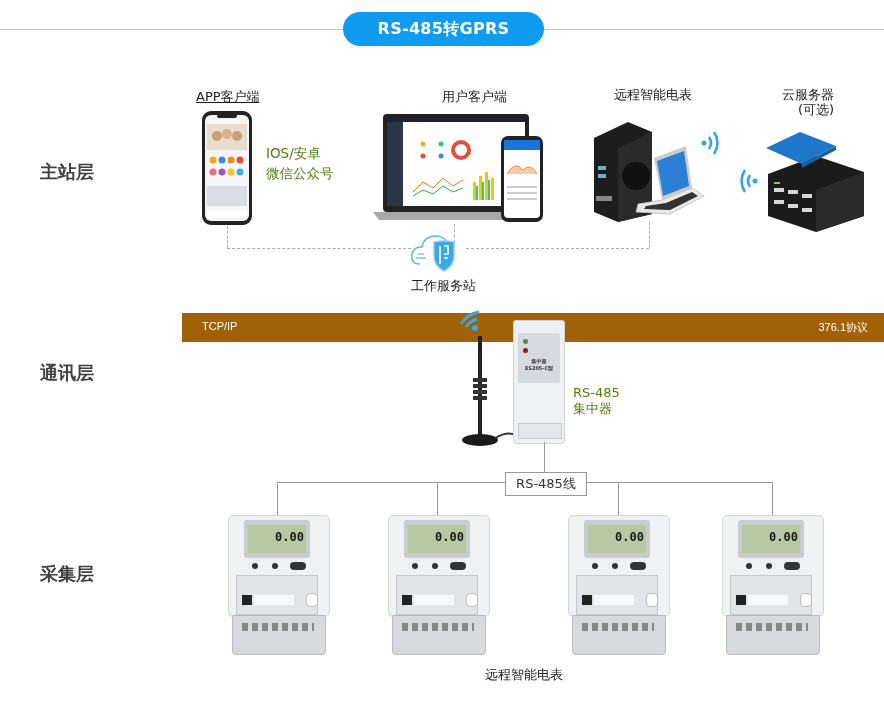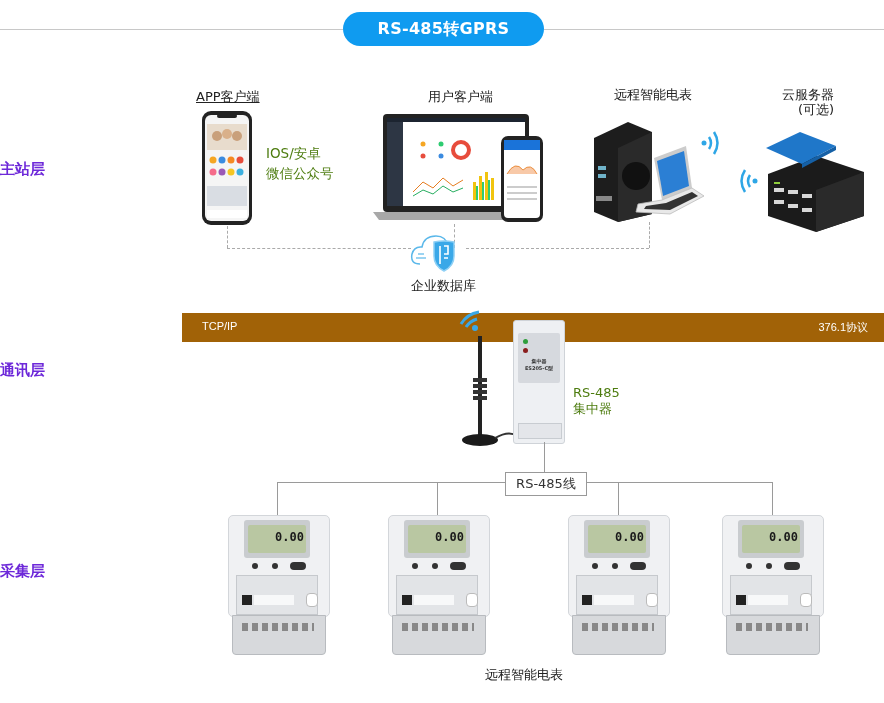--- a/index.html
+++ b/index.html
@@ -3,21 +3,21 @@
 <meta charset="utf-8">
 <style>
   html,body{margin:0;padding:0;background:#fff;}
   body{width:884px;height:703px;position:relative;overflow:hidden;font-family:"DejaVu Sans","Liberation Sans",sans-serif;color:#222;}
   .abs{position:absolute;}
   .hline{position:absolute;height:1px;background:#c8c8c8;}
   .vline{position:absolute;width:1px;background:#9a9a9a;}
   .dash-h{position:absolute;height:0;border-top:1px dashed #aaa;}
   .dash-v{position:absolute;width:0;border-left:1px dashed #aaa;}
   .title-pill{position:absolute;left:343px;top:12px;width:201px;height:34px;border-radius:17px;background:#0f9bf0;color:#fff;font-size:16px;font-weight:bold;display:flex;align-items:center;justify-content:center;letter-spacing:0.3px;}
-  .layer-label{position:absolute;left:0;font-size:15px;font-weight:bold;color:#6d28d9;}
+  .layer-label{position:absolute;left:0;font-size:18px;font-weight:bold;color:#404040;padding-left:40px;}
   .cap{position:absolute;font-size:13px;color:#222;text-align:center;white-space:nowrap;}
   .cap2{position:absolute;font-size:13.5px;color:#4d7c0f;line-height:20px;}
   .bar{position:absolute;left:182px;top:313px;width:702px;height:29px;background:#a16207;}
   .bar-left{position:absolute;left:20px;top:7px;color:#fff;font-size:11px;font-family:"Liberation Sans",sans-serif;}
   .bar-right{position:absolute;right:16px;top:7px;color:#fff;font-size:11px;font-family:"Liberation Sans",sans-serif;}
   .rs-box{position:absolute;left:505px;top:472px;width:80px;height:22px;border:1px solid #999;background:#fff;font-size:13px;display:flex;align-items:center;justify-content:center;color:#333;}
   .meter{position:absolute;width:100px;height:142px;padding-left:22px;}
 </style>
 </head>
 <body>
@@ -48,21 +48,21 @@
       <circle cx="21" cy="62" r="3.5" fill="#9b59b6"></circle>
       <circle cx="30" cy="62" r="3.5" fill="#f5c623"></circle>
       <circle cx="39" cy="62" r="3.5" fill="#3bb0e0"></circle>
   </g>
   <rect x="6" y="76" width="40" height="20" fill="#d9dde3"></rect>
   <rect x="6" y="100" width="40" height="8" fill="#fff"></rect>
 </svg>
 <div class="cap2" style="left:266px;top:143px;">IOS/安卓</div>
 <div class="cap2" style="left:266px;top:163px;">微信公众号</div>
 
-<div class="cap" style="left:428px;top:88px;">用户客户端</div>
+<div class="cap" style="left:442px;top:88px;">用户客户端</div>
 <svg class="abs" style="left:373px;top:112px;" width="185" height="112" viewBox="0 0 185 112">
   <rect x="10" y="2" width="146" height="98" rx="4" fill="#222"></rect>
   <rect x="14" y="6" width="138" height="88" fill="#fff"></rect>
   <rect x="14" y="6" width="16" height="88" fill="#2d3644"></rect>
   <rect x="14" y="6" width="138" height="4" fill="#1c2430"></rect>
   <circle cx="88" cy="38" r="8" fill="none" stroke="#e74c3c" stroke-width="4"></circle>
   <circle cx="50" cy="32" r="2.5" fill="#f5a623"></circle>
     <circle cx="68" cy="32" r="2.5" fill="#2ecc71"></circle>
     <circle cx="50" cy="44" r="2.5" fill="#e74c3c"></circle>
     <circle cx="68" cy="44" r="2.5" fill="#3b8be0"></circle>
@@ -136,21 +136,21 @@
 <div class="dash-v" style="left:649px;top:222px;height:26px;"></div>
 <div class="dash-h" style="left:227px;top:248px;width:184px;"></div>
 <div class="dash-h" style="left:466px;top:248px;width:183px;"></div>
 <svg class="abs" style="left:410px;top:230px;" width="56" height="42" viewBox="0 0 56 42">
   <path d="M10 34 Q0 34 2 24 Q4 16 12 17 Q14 6 26 6 Q36 6 38 16" fill="#fff" stroke="#5bb8ea" stroke-width="1.5"></path>
   <line x1="8" y1="24" x2="14" y2="24" stroke="#5bb8ea" stroke-width="1.2"></line>
   <line x1="6" y1="28" x2="16" y2="28" stroke="#5bb8ea" stroke-width="1.2"></line>
   <path d="M24 12 Q34 10 44 12 L44 26 Q44 36 34 41 Q24 36 24 26 Z" fill="#3aa8e8" stroke="#8fd0f5" stroke-width="1.5"></path>
   <path d="M30 16 V34 M34 16 H38 V24 H34 M34 28 H38" stroke="#fff" stroke-width="1.6" fill="none"></path>
 </svg>
-<div class="cap" style="left:411px;top:277px;">企业数据库</div>
+<div class="cap" style="left:411px;top:277px;">工作服务站</div>
 
 <div class="bar">
   <span class="bar-left">TCP/IP</span>
   <span class="bar-right">376.1协议</span>
 </div>
 
 <svg class="abs" style="left:455px;top:306px;" width="65" height="142" viewBox="0 0 65 142">
   <path d="M6 18 Q12 8 24 6" fill="none" stroke="#3aa8e8" stroke-width="3"></path>
   <path d="M11 21 Q15 15 22 13" fill="none" stroke="#3aa8e8" stroke-width="3"></path>
   <circle cx="20" cy="22" r="3" fill="#3aa8e8"></circle>

